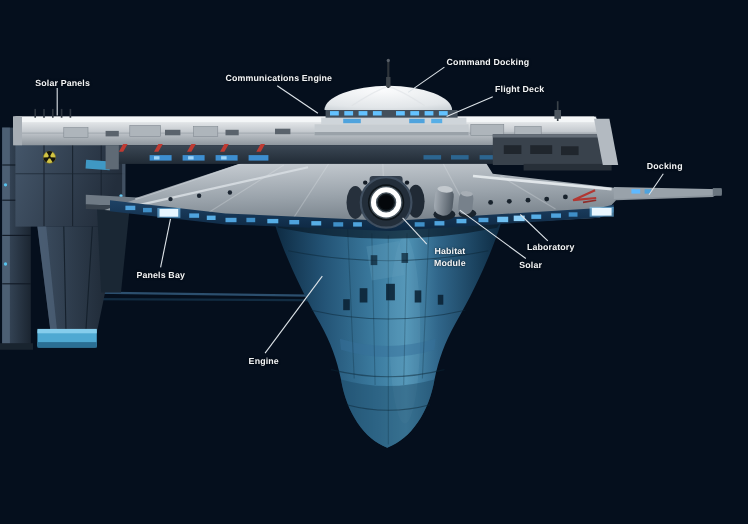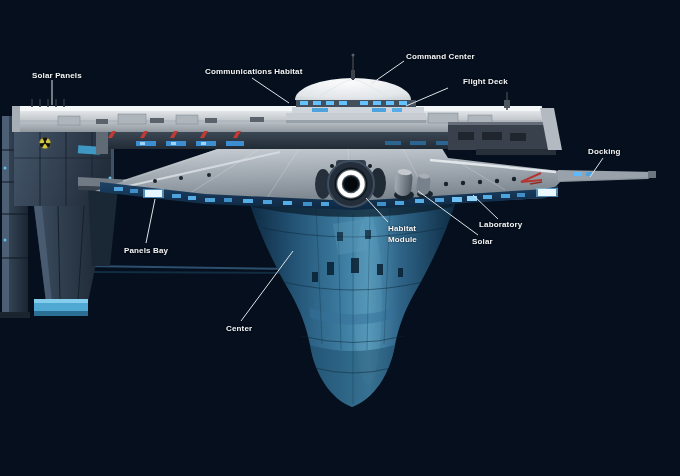--- a/index.html
+++ b/index.html
@@ -1,21 +1,21 @@
 <!DOCTYPE html>
 <html><head>
 <meta charset="utf-8">
 <style>
   html,body{margin:0;padding:0;background:#050f1d;}
   .stage{position:relative;width:680px;height:476px;background:#050f1d;overflow:hidden;
          font-family:"Liberation Sans",sans-serif;}
   .stage svg{position:absolute;left:0;top:0;}
   .callout{position:absolute;color:#f3f5f7;font-size:8px;font-weight:bold;
            letter-spacing:.15px;white-space:nowrap;text-shadow:0 0 2px rgba(0,0,0,.8);}
-  .callout.wrap{white-space:normal;width:42px;line-height:1.35;}
+  .callout.wrap{white-space:normal;width:42px;line-height:1.35;text-align:center;}
 </style>
 </head>
 <body>
 
 <div class="stage">
 
 <svg width="680" height="476" viewBox="0 0 680 476">
   <defs>
     <linearGradient id="gHull" x1="0" y1="0" x2="0" y2="1">
       <stop offset="0" stop-color="#f4f6f7"></stop>
@@ -313,23 +313,23 @@
     <line x1="603" y1="158" x2="590" y2="177"></line>
     <line x1="498" y1="219" x2="473" y2="195"></line>
     <line x1="478" y1="235" x2="418" y2="191"></line>
     <line x1="388" y1="222" x2="366" y2="198"></line>
     <line x1="146" y1="243" x2="155" y2="199"></line>
     <line x1="241" y1="321" x2="293" y2="251"></line>
   </g>
 </svg>
 
 <div class="callout" style="left:32px;top:71px">Solar Panels</div>
-<div class="callout" style="left:205px;top:67px">Communications Habitat</div>
-<div class="callout" style="left:406px;top:52px">Command Center</div>
-<div class="callout" style="left:463px;top:77px">Flight Deck</div>
+<div class="callout" style="left:205px;top:67px">Communications Engine</div>
+<div class="callout" style="left:406px;top:52px">Command Docking</div>
+<div class="callout" style="left:450px;top:77px">Flight Deck</div>
 <div class="callout" style="left:588px;top:147px">Docking</div>
 <div class="callout" style="left:479px;top:220px">Laboratory</div>
 <div class="callout" style="left:472px;top:237px">Solar</div>
 <div class="callout wrap" style="left:388px;top:224px">Habitat Module</div>
 <div class="callout" style="left:124px;top:246px">Panels Bay</div>
-<div class="callout" style="left:226px;top:324px">Center</div>
+<div class="callout" style="left:226px;top:324px">Engine</div>
 
 </div>
 
 </body></html>

